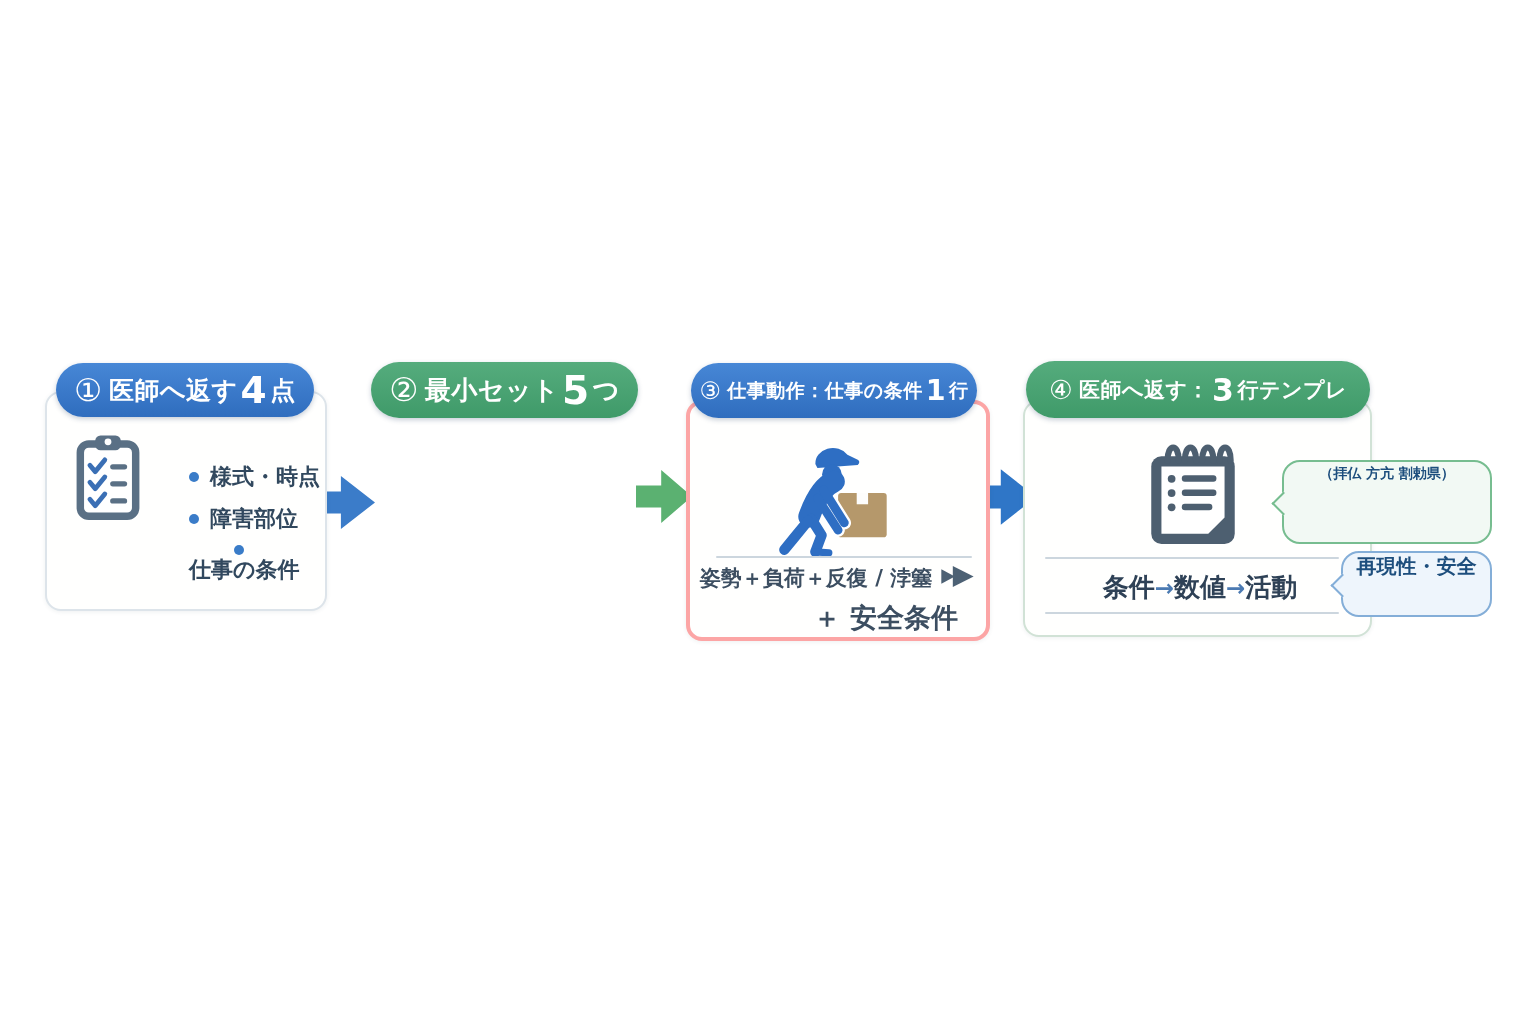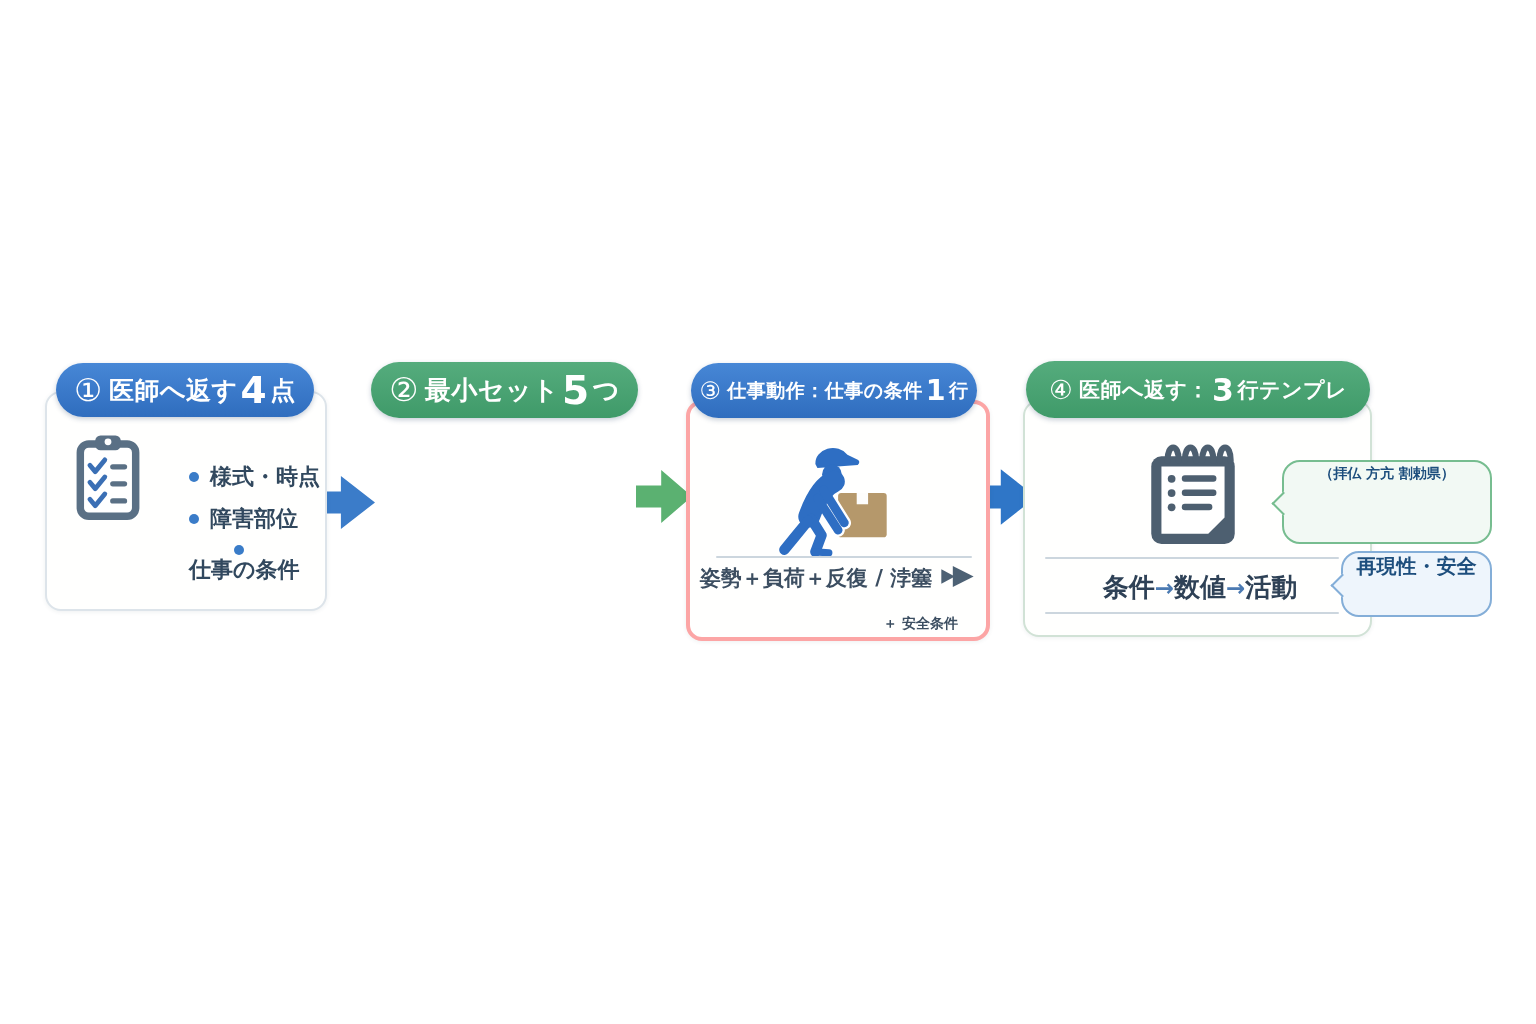--- a/index.html
+++ b/index.html
@@ -50,21 +50,21 @@
   .sb3{top:141px;background:linear-gradient(180deg,#46a1a3,#3a9598);}
   .sb4{top:191px;background:linear-gradient(180deg,#4680c9,#3670bd);}
 
   
   .worker{position:absolute;left:84px;top:32px;}
   .divider{position:absolute;height:2px;background:#ccd6de;border-radius:2px;}
   .dv3{left:26px;top:152px;width:256px;}
   .cap1{position:absolute;left:0;top:160px;width:100%;text-align:center;font-size:21px;
         font-weight:bold;color:#3c4e61;white-space:nowrap;}
   .cap1 svg{vertical-align:-4px;margin-left:8px;}
-  .cap2{position:absolute;right:28px;top:211px;font-size:14px;font-weight:bold;color:#3c4e61;white-space:nowrap;}
+  .cap2{position:absolute;right:28px;top:196px;font-size:27px;font-weight:bold;color:#3c4e61;white-space:nowrap;}
 
   
   .notepad{position:absolute;left:122px;top:34px;}
   .dv4a{left:20px;top:155px;width:294px;}
   .dv4b{left:20px;top:210px;width:294px;}
   .formula{position:absolute;left:0;top:168px;width:334px;display:flex;align-items:center;
            justify-content:center;font-size:26px;font-weight:bold;color:#2e4156;white-space:nowrap;margin-left:8px;}
   .formula .farrow{color:#4b7ab2;font-size:23px;font-weight:bold;}
 
   

